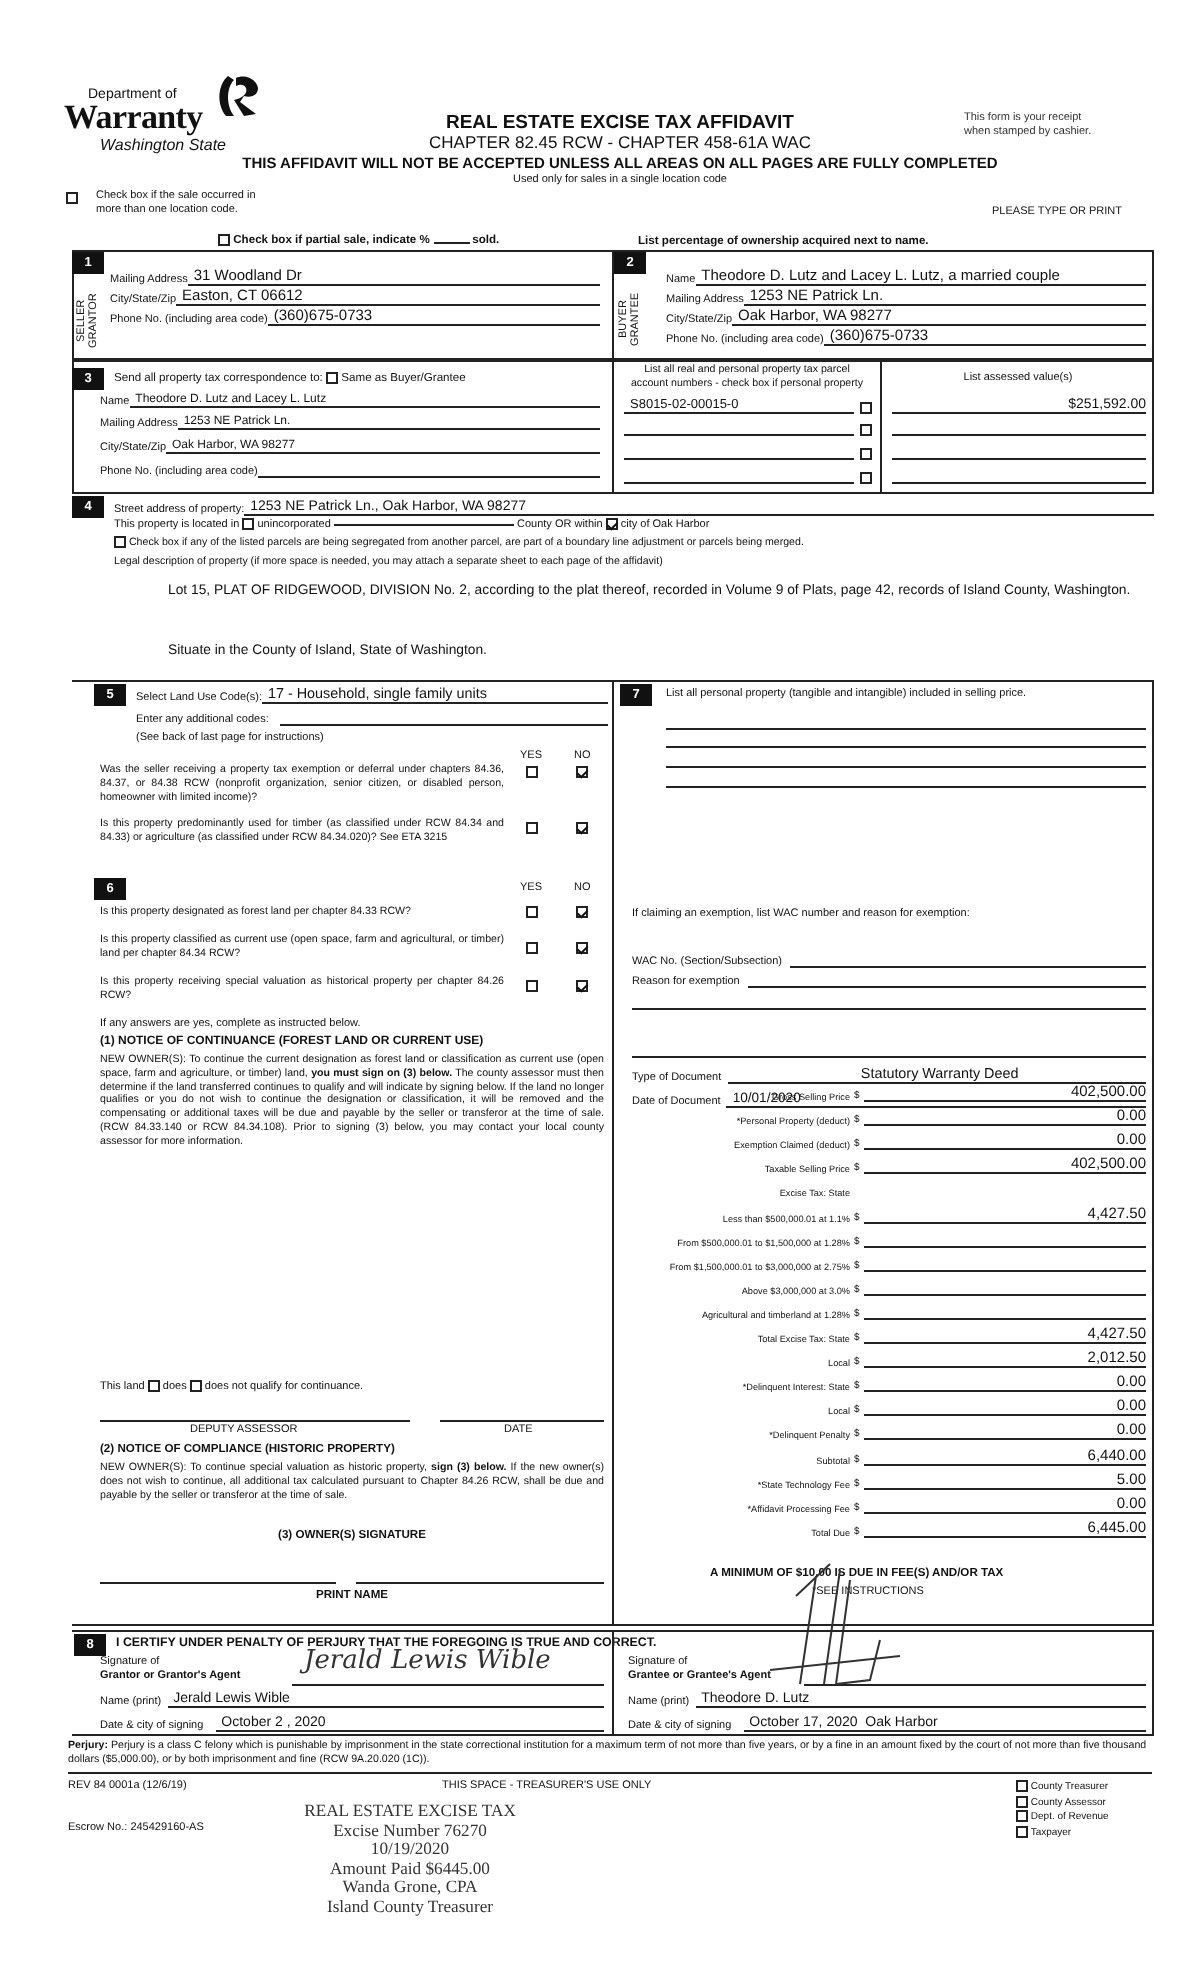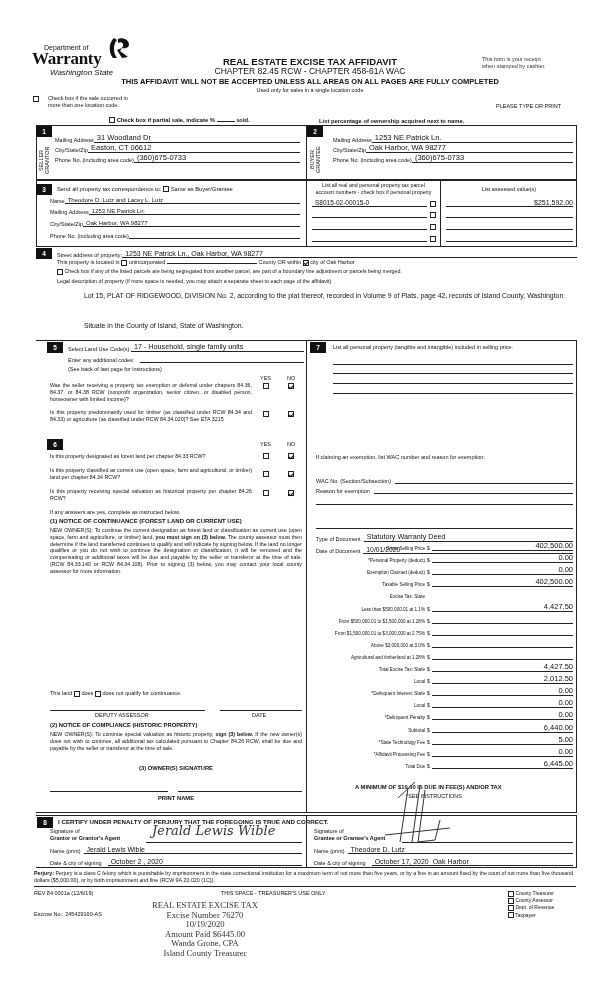--- a/index.html
+++ b/index.html
@@ -92,20 +92,24 @@
     </div>
 </div>
 
 <div class="abs sec-num" style="left:307px; top:126px;">2</div>
 <div class="abs vertical" style="left:309px; top:142px; height:36px; width:14px;">
   <span>BUYER</span><br>
   <span>GRANTEE</span>
 </div>
 <div class="abs" style="left:333px; top:133px; width:240px;">
   <div class="row" style="height:10px;">
+      <span class="lbl">Name</span>
+      <span class="val">Theodore D. Lutz and Lacey L. Lutz, a married couple</span>
+    </div>
+  <div class="row" style="height:10px;">
       <span class="lbl">Mailing Address</span>
       <span class="val">1253 NE Patrick Ln.</span>
     </div>
   <div class="row" style="height:10px;">
       <span class="lbl">City/State/Zip</span>
       <span class="val">Oak Harbor, WA 98277</span>
     </div>
   <div class="row" style="height:10px;">
       <span class="lbl">Phone No. (including area code)</span>
       <span class="val">(360)675-0733</span>
@@ -271,21 +275,21 @@
 </div>
 <div class="abs row" style="left:316px; top:485px; width:257px; height:9px;">
   <span class="lbl">Reason for exemption</span>
   <span class="val" style="margin-left:4px;"></span>
 </div>
 <div class="abs line" style="left:316px; top:504px; width:257px;"></div>
 <div class="abs line" style="left:316px; top:528px; width:257px;"></div>
 
 <div class="abs row" style="left:316px; top:532px; width:257px; height:10px;">
   <span class="lbl">Type of Document</span>
-  <span class="val" style="font-size:7.2px; margin-left:3px;">Statutory Warranty Deed</span>
+  <span class="val" style="font-size:7.2px; margin-left:3px;text-align:center;">Statutory Warranty Deed</span>
 </div>
 <div class="abs row" style="left:316px; top:544px; width:257px; height:10px;">
   <span class="lbl">Date of Document</span>
   <span class="val" style="font-size:6.8px; margin-left:3px;">10/01/2020</span>
 </div>
 
 <div class="abs" style="left:283px; top:539px; width:290px; height:230px;" id="tax-table">
     <div class="tax-row" style="top: 0px;">
       <span class="tax-lbl">Gross Selling Price</span>
       <span class="tax-dollar">$</span>

